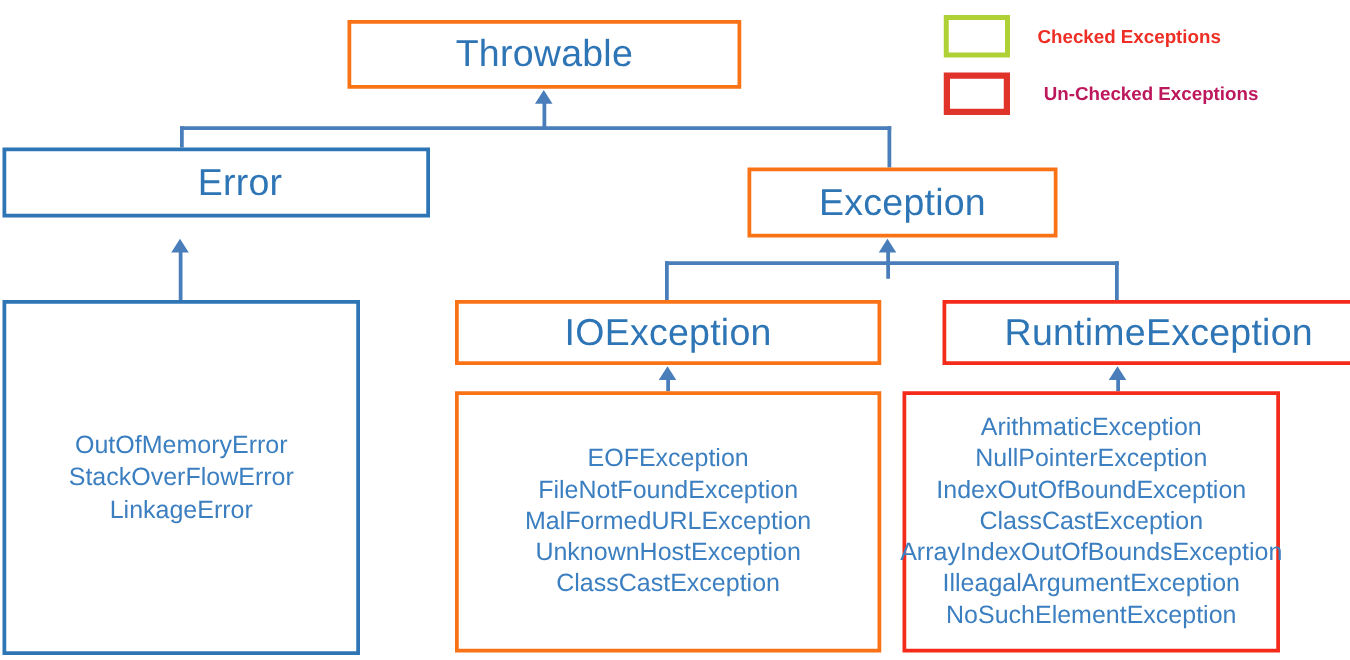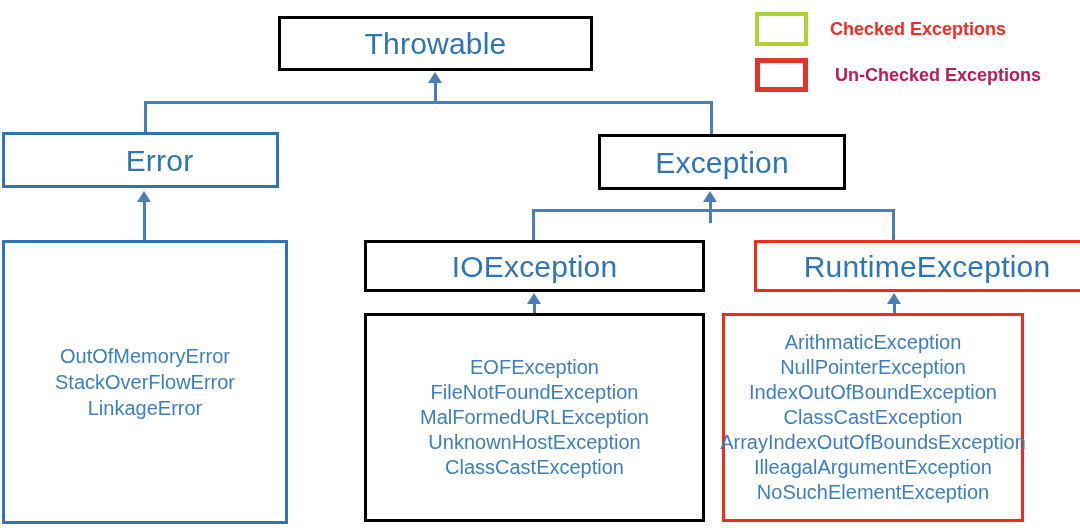--- a/index.html
+++ b/index.html
@@ -29,21 +29,21 @@
     color: #2E75B6;
     z-index: 3;
   }
   .node .node-label {
     font-size: 30px;
     line-height: 1.1;
     color: #2E75B6;
     white-space: nowrap;
     letter-spacing: .2px;
   }
-  .border-green { border: 3px solid #000000; }
+  .border-green { border: 3px solid #f97316; }
   .border-blue  { border: 3px solid #2E75B6; }
   .border-red   { border: 3px solid #F42A1B; }
 
   
   .leafbox {
     position: absolute;
     box-sizing: border-box;
     background: #ffffff;
     display: flex;
     align-items: center;
@@ -59,21 +59,21 @@
   }
   .leaf-list li {
     font-size: 20px;
     line-height: 25px;
     color: #3C7FC0;
     white-space: nowrap;
   }
 
   
   #node-throwable      { left:278px; top:16px;  width:315px; height:55px; }
-  #node-error          { left:2px;   top:132px; width:277px; height:56px;padding-left:38px; }
+  #node-error          { left:2px;   top:118px; width:342px; height:56px;padding-left:38px; }
   #node-exception      { left:598px; top:134px; width:248px; height:56px; }
   #node-ioexception    { left:364px; top:240px; width:341px; height:52px; }
   #node-runtimeexception { left:722px; top:240px; width:346px; height:52px;margin-left:32px; }
 
   #leaf-error          { left:2px;   top:240px; width:286px; height:284px; }
   #leaf-ioexception    { left:364px; top:313px; width:341px; height:209px; }
   #leaf-runtimeexception { left:722px; top:313px; width:302px; height:209px; }
 
   #leaf-error .leaf-list li { line-height: 26px; }
 
@@ -138,21 +138,21 @@
   .legend-swatch {
     box-sizing: border-box;
     width: 53px;
     height: 34px;
     background: #ffffff;
     flex: none;
   }
   .legend-swatch.green { border: 4px solid #AFD135; }
   .legend-swatch.red   { border: 5px solid #E0342A; }
   .legend-text {
-    font-size: 18px;
+    font-size: 15px;
     font-weight: bold;
     white-space: nowrap;
   }
   .legend-text.red   { color: #EE2E24; margin-left: 22px; }
   .legend-text.green { color: #be185d; margin-left: 27px; }
 </style>
 </head>
 <body>
 
 <div id="canvas">

